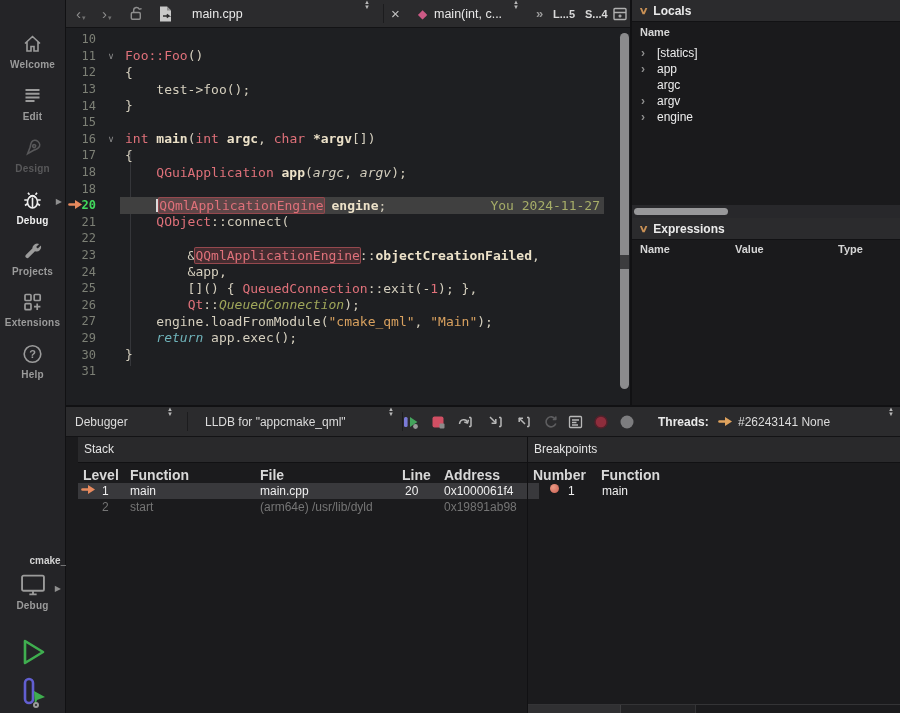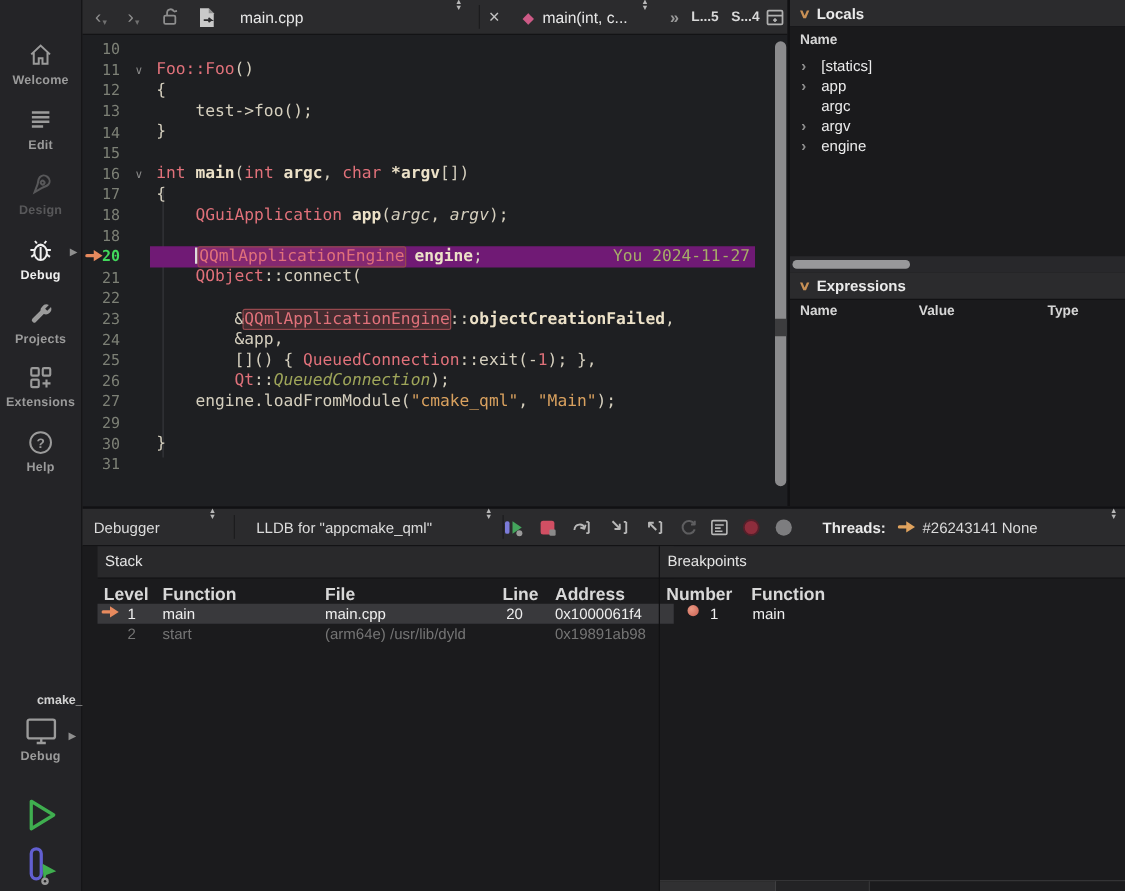--- a/index.html
+++ b/index.html
@@ -34,21 +34,21 @@
   
   .editor{position:absolute;left:66px;top:28px;width:564px;height:377px;background:#1e1f22;overflow:hidden;}
   .iguide{position:absolute;left:64px;top:122px;width:1px;height:216px;background:#35363a;}
   .code-lines{position:absolute;left:0;top:3px;width:100%;}
   .code-line{position:relative;display:flex;height:16.6px;align-items:center;}
   .ln{width:36px;text-align:right;padding-right:6px;box-sizing:border-box;color:#7d8076;font:12px "DejaVu Sans Mono",monospace;flex:0 0 auto;}
   .current .ln{color:#42d95c;font-weight:bold;}
   .fold{width:18px;flex:0 0 auto;text-align:center;color:#8a8a8a;font-size:9px;}
   .line-body{flex:1;position:relative;display:flex;align-items:center;height:100%;margin-right:26px;
              font:13px "DejaVu Sans Mono",monospace;white-space:pre;}
-  .current .line-body{background:#701a75;}
+  .current .line-body{background:#404040;}
   .code{padding-left:5px;}
   .annotation{position:absolute;right:4px;color:#a6ad68;}
   .bp-marker{position:absolute;left:2px;top:2px;}
   .tk-plain{color:#d5cfbe;}
   .tk-type{color:#e0717a;}
   .tk-func{color:#ece1c8;font-weight:bold;}
   .tk-param{color:#d5cfbe;font-style:italic;}
   .tk-str{color:#d9a15f;}
   .tk-num{color:#e0717a;}
   .tk-enum{color:#9fa65a;font-style:italic;}
@@ -333,20 +333,21 @@
           <span class="line-body"><span class="code"><span class="tk-plain">        </span><span class="tk-type">Qt</span><span class="tk-plain">::</span><span class="tk-enum">QueuedConnection</span><span class="tk-plain">);</span></span></span>
         </div>
         <div class="code-line">
           <span class="ln">27</span>
           <span class="fold"></span>
           <span class="line-body"><span class="code"><span class="tk-plain">    engine.loadFromModule(</span><span class="tk-str">"cmake_qml"</span><span class="tk-plain">, </span><span class="tk-str">"Main"</span><span class="tk-plain">);</span></span></span>
         </div>
         <div class="code-line">
           <span class="ln">29</span>
           <span class="fold"></span>
+          <span class="line-body"><span class="code"><span class="tk-plain">    </span><span class="tk-ret">return</span><span class="tk-plain"> app.exec();</span></span></span>
         </div>
         <div class="code-line">
           <span class="ln">30</span>
           <span class="fold"></span>
           <span class="line-body"><span class="code"><span class="tk-plain">}</span></span></span>
         </div>
         <div class="code-line">
           <span class="ln">31</span>
           <span class="fold"></span>
           <span class="line-body"><span class="code"></span></span>

